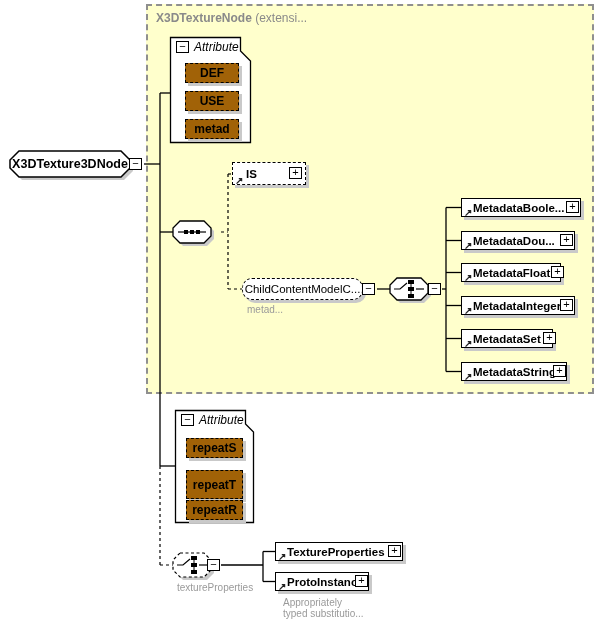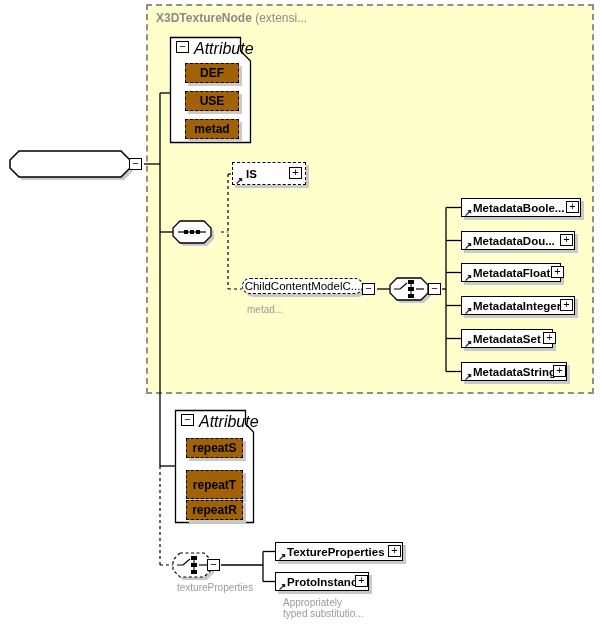--- a/index.html
+++ b/index.html
@@ -18,21 +18,21 @@
   
   .ebox{position:absolute;background:#fff;border:1.5px solid #000;
         box-shadow:3px 3px 0 #c9c9c9;display:flex;align-items:center;
         font-weight:bold;font-size:11.5px;color:#000;white-space:nowrap;
         box-sizing:border-box;z-index:2;padding-left:11px;}
   .ebox.dashed{border:1.2px dashed #000;}
   .ebox.rounded{border-radius:10px;font-weight:normal;font-size:11.5px;justify-content:center;padding-left:0;}
   .ref-arrow{position:absolute;left:2px;bottom:-2px;font-size:10px;font-weight:bold;color:#222;}
 
   
-  .attr-label{position:absolute;font-size:16px;font-style:italic;color:#000;z-index:2;white-space:nowrap;}
+  .attr-label{position:absolute;font-size:12px;font-style:italic;color:#000;z-index:2;white-space:nowrap;}
   .attr-item{position:absolute;background:#a16207;border:1.2px dashed #000;
              box-shadow:3px 3px 0 #c9c9c9;display:flex;align-items:center;justify-content:center;
              font-weight:bold;font-size:12px;z-index:2;box-sizing:border-box;}
 
   
   .tg{position:absolute;width:13px;height:12px;background:#fff;border:1px solid #000;
       display:flex;align-items:center;justify-content:center;font-size:11px;line-height:1;
       font-weight:normal;z-index:3;box-sizing:border-box;padding-bottom:1px;color:#000;}
 
   
@@ -122,35 +122,36 @@
       <polygon points="180,553 204,553 211,560 211,570 204,577 180,577 173,570 173,560" fill="#fff" stroke="#000" stroke-width="1.2" stroke-dasharray="3,2.5"></polygon>
       <path d="M177,565 H183 L190,559" stroke="#000" stroke-width="1.2" fill="none"></path>
       <line x1="194" y1="558" x2="194" y2="572" stroke="#000" stroke-width="1"></line>
       <rect x="191" y="556" width="6" height="4" fill="#000"></rect>
       <rect x="191" y="563" width="6" height="4" fill="#000"></rect>
       <rect x="191" y="570" width="6" height="4" fill="#000"></rect>
       <line x1="199" y1="565" x2="207" y2="565" stroke="#000" stroke-width="1.2"></line>
     </g>
   </svg>
 
+  <div class="root-label">X3DTexture3DNode</div>
   <div class="tg" style="left:129px;top:158px;">−</div>
 
   <div class="tg" style="left:176px;top:41px;">−</div>
   <div class="attr-label" style="left:194px;top:40px;">Attribute</div>
   <div class="attr-item" style="left:185px;top:63px;width:54px;height:20px;">DEF</div>
   <div class="attr-item" style="left:185px;top:91px;width:54px;height:20px;">USE</div>
   <div class="attr-item" style="left:185px;top:119px;width:54px;height:20px;">metad</div>
 
   <div class="ebox dashed" style="left:232px;top:162px;width:74px;height:23px;padding-left:13px;">
     <span class="ref-arrow">↗</span>
     <span>IS</span>
   </div>
   <div class="tg" style="left:289px;top:167px;">+</div>
 
-  <div class="ebox dashed rounded" style="left:242px;top:278px;width:121px;height:16px;">
+  <div class="ebox dashed rounded" style="left:242px;top:278px;width:121px;height:22px;">
     <span>ChildContentModelC...</span>
   </div>
   <div class="tg" style="left:362px;top:283px;">−</div>
   <div class="note" style="left:247px;top:304px;">metad...</div>
   <div class="tg" style="left:428px;top:283px;">−</div>
 
   <div class="ebox" style="left:461px;top:198px;width:120px;height:19px;">
     <span class="ref-arrow">↗</span>
     <span>MetadataBoole...</span>
   </div>

